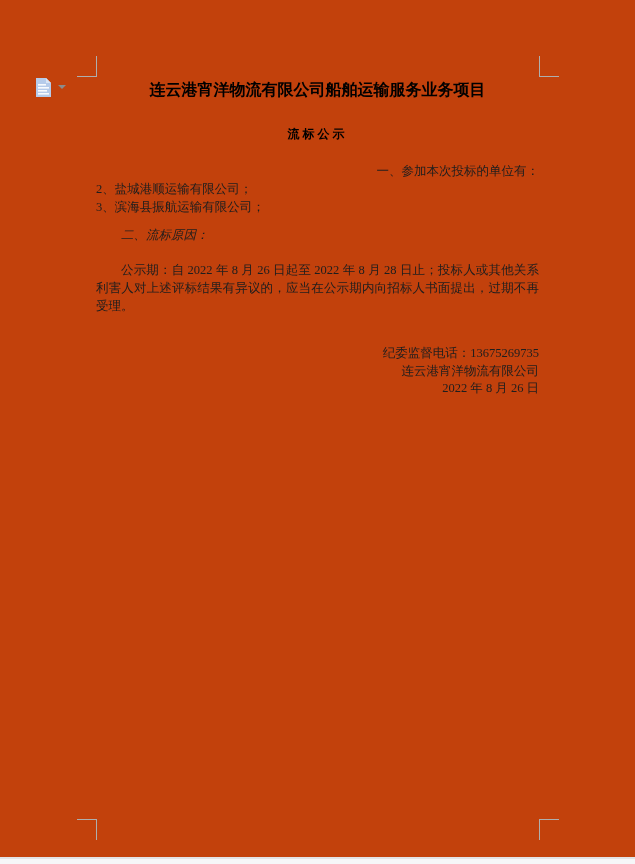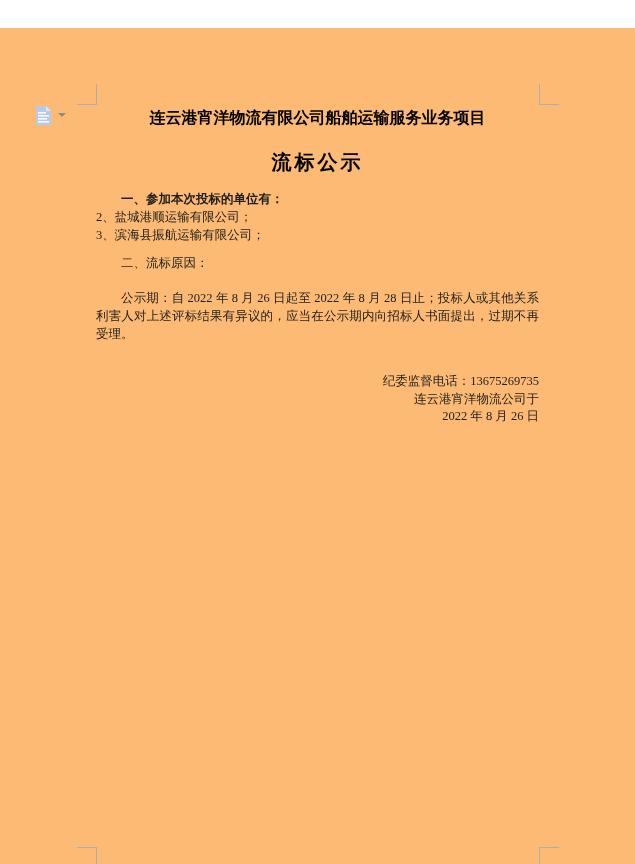--- a/index.html
+++ b/index.html
@@ -4,21 +4,21 @@
 <style>
   html, body { margin: 0; padding: 0; background: #ffffff; }
   .stage {
     position: relative;
     width: 635px;
     height: 864px;
     background: #ffffff;
     overflow: hidden;
     font-family: "Liberation Serif", "DejaVu Serif", serif;
   }
-  .page { position: absolute; inset: 0; background: #fdba74; margin-top: 28px; }
+  .page { position: absolute; inset: 0; background: #c2410c; }
 
   
   .crop { position: absolute; width: 19px; height: 20px; }
   .crop.tl { left: 77px; top: 56px;  border-right: 1px solid #aeaeae; border-bottom: 1px solid #aeaeae; }
   .crop.tr { left: 539px; top: 56px; border-left: 1px solid #aeaeae;  border-bottom: 1px solid #aeaeae; }
   .crop.bl { left: 77px; top: 819px; border-right: 1px solid #aeaeae; border-top: 1px solid #aeaeae; }
   .crop.br { left: 539px; top: 819px; border-left: 1px solid #aeaeae; border-top: 1px solid #aeaeae; }
 
   
   .paste-btn {
@@ -42,29 +42,29 @@
     font-size: 12.5px; line-height: 18px; color: #1e1e1e;
     text-align: justify;
   }
   .doc-title {
     margin: 4px 0 0 0;
     font-size: 16px; line-height: 20px; font-weight: bold; color: #000;
     text-align: center; text-indent: 0;
   }
   .doc-subtitle {
     margin: 24px 0 0 0;
-    font-size: 20px; line-height: 20px; font-weight: bold; color: #000;
+    font-size: 12px; line-height: 20px; font-weight: bold; color: #000;
     text-align: center; letter-spacing: 3px; text-indent: 0;
   }
   .para { margin: 0; }
   .indent { text-indent: 2em; }
   .para-intro { margin-top: 17px; }
-  .sec1 { margin-top: 18px; text-align: left; font-weight: bold; }
+  .sec1 { margin-top: 18px; text-align: right; }
   .bidder { text-align: left; }
-  .sec2 { margin-top: 10px; text-align: left; }
+  .sec2 { margin-top: 10px; text-align: left; font-style: italic; }
   .para-reason { margin-top: 11px; }
   .para-publicity { margin-top: 17px; }
   .phones { margin-top: 29px; text-align: right; }
   .sig-block { margin-top: 1px; text-align: right; line-height: 17px; }
 
   
   .page-edge {
     position: absolute; left: 0; top: 857px; width: 635px; height: 7px;
     background: #f6f6f8; border-top: 2px solid #e2e2e6; box-sizing: border-box;
   }
@@ -106,20 +106,20 @@
       <div class="para sec2 indent">二、流标原因：</div>
 
 
       <div class="para para-publicity indent">公示期：自 2022 年 8 月 26 日起至 2022 年 8 月 28 日止；投标人或其他关系利害人对上述评标结果有异议的，应当在公示期内向招标人书面提出，过期不再受理。</div>
 
       <div class="phones">
         <div class="para">纪委监督电话：13675269735</div>
       </div>
 
       <div class="sig-block">
-        <div class="para">连云港宵洋物流公司于</div>
+        <div class="para">连云港宵洋物流有限公司</div>
         <div class="para">2022 年 8 月 26 日</div>
       </div>
     </div>
 
     <div class="page-edge"></div>
   </div>
 </div>
 
 </body></html>

